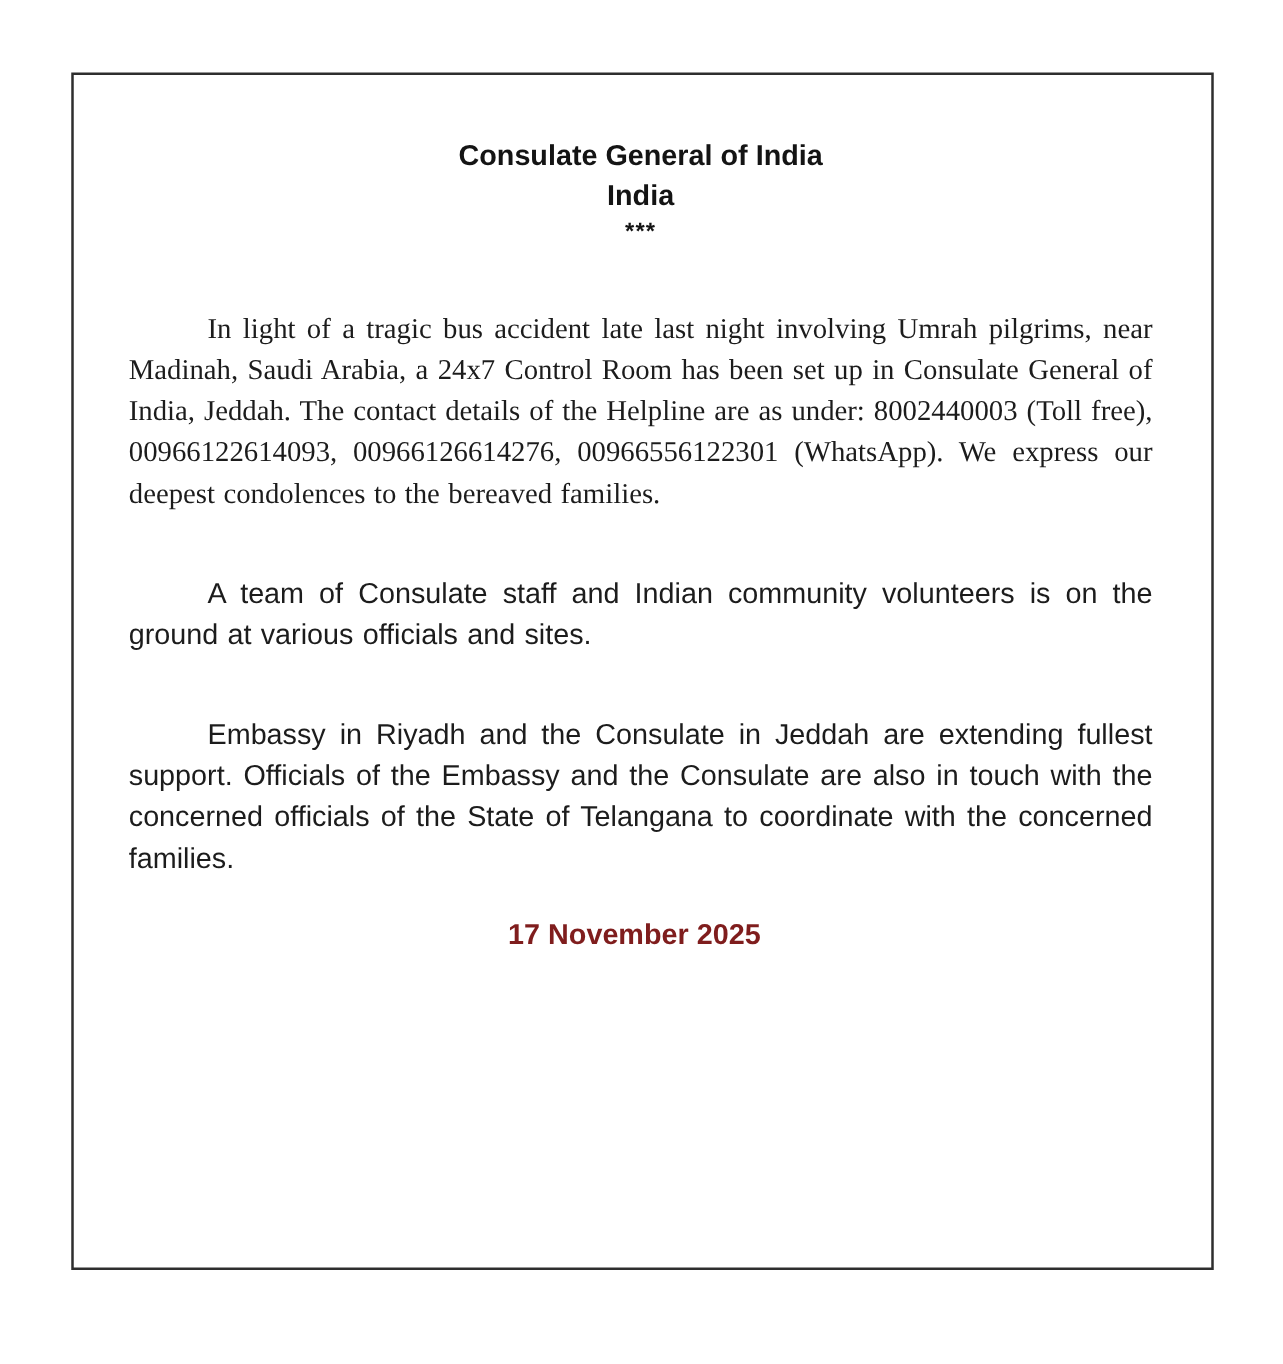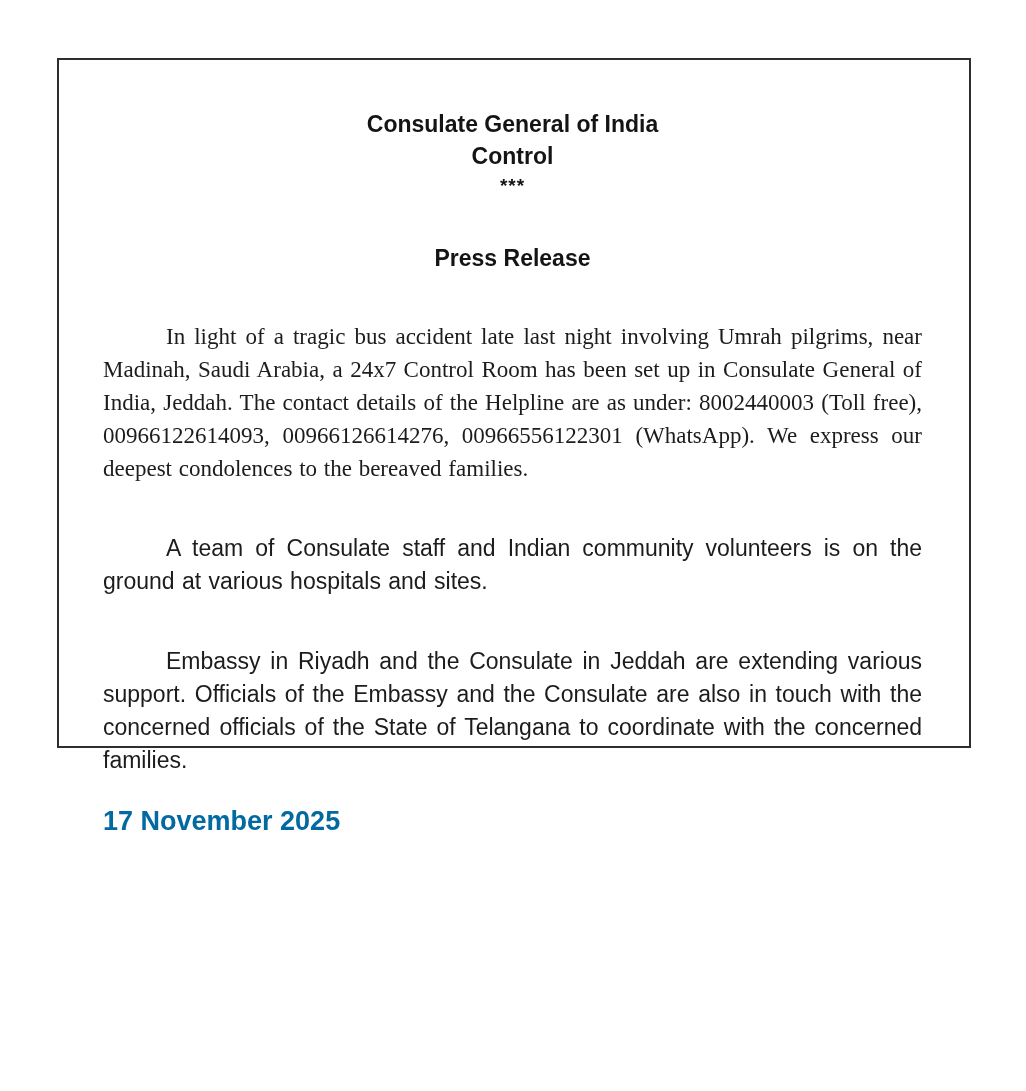--- a/index.html
+++ b/index.html
@@ -17,21 +17,21 @@
     height: 1091px;
     background: #ffffff;
     overflow: hidden;
   }
 
   .doc {
     position: absolute;
     left: 57px;
     top: 58px;
     width: 914px;
-    height: 690px;
+    height: 958px;
     background: #ffffff;
     border: 2px solid #2e2e2e;
     padding: 48px 47px 0 44px;
     color: #1c1c1c;
   }
 
   .doc-header {
     text-align: center;
   }
 
@@ -78,44 +78,43 @@
   .para-first {
     margin-top: 46px;
     font-family: Liberation Serif, serif;
   }
 
   .para-last {
     margin-bottom: 28px;
   }
 
   .doc-date {
-    font-size: 27px;
+    font-size: 23px;
     font-weight: bold;
     line-height: 33px;
-    text-align: left;
+    text-align: center;
     padding-right: 10px;
-    color: #0369a1;
+    color: #7f1d1d;
   }
 </style>
 </head>
 <body>
 
 <div class="page">
   <div class="doc">
 
     <div class="doc-header">
       <div class="org-name">Consulate General of India</div>
-      <div class="org-city">Control</div>
+      <div class="org-city">India</div>
       <div class="separator-stars">***</div>
-      <div class="doc-title">Press Release</div>
     </div>
 
     <p class="para para-first">In light of a tragic bus accident late last night involving Umrah pilgrims, near Madinah, Saudi Arabia, a 24x7 Control Room has been set up in Consulate General of India, Jeddah. The contact details of the Helpline are as under: 8002440003 (Toll free), 00966122614093, 00966126614276, 00966556122301 (WhatsApp). We express our deepest condolences to the bereaved families.</p>
 
 
-    <p class="para">A team of Consulate staff and Indian community volunteers is on the ground at various hospitals and sites.</p>
+    <p class="para">A team of Consulate staff and Indian community volunteers is on the ground at various officials and sites.</p>
 
-    <p class="para para-last">Embassy in Riyadh and the Consulate in Jeddah are extending various support. Officials of the Embassy and the Consulate are also in touch with the concerned officials of the State of Telangana to coordinate with the concerned families.</p>
+    <p class="para para-last">Embassy in Riyadh and the Consulate in Jeddah are extending fullest support. Officials of the Embassy and the Consulate are also in touch with the concerned officials of the State of Telangana to coordinate with the concerned families.</p>
 
     <div class="doc-date">17 November 2025</div>
 
   </div>
 </div>
 
 </body></html>

